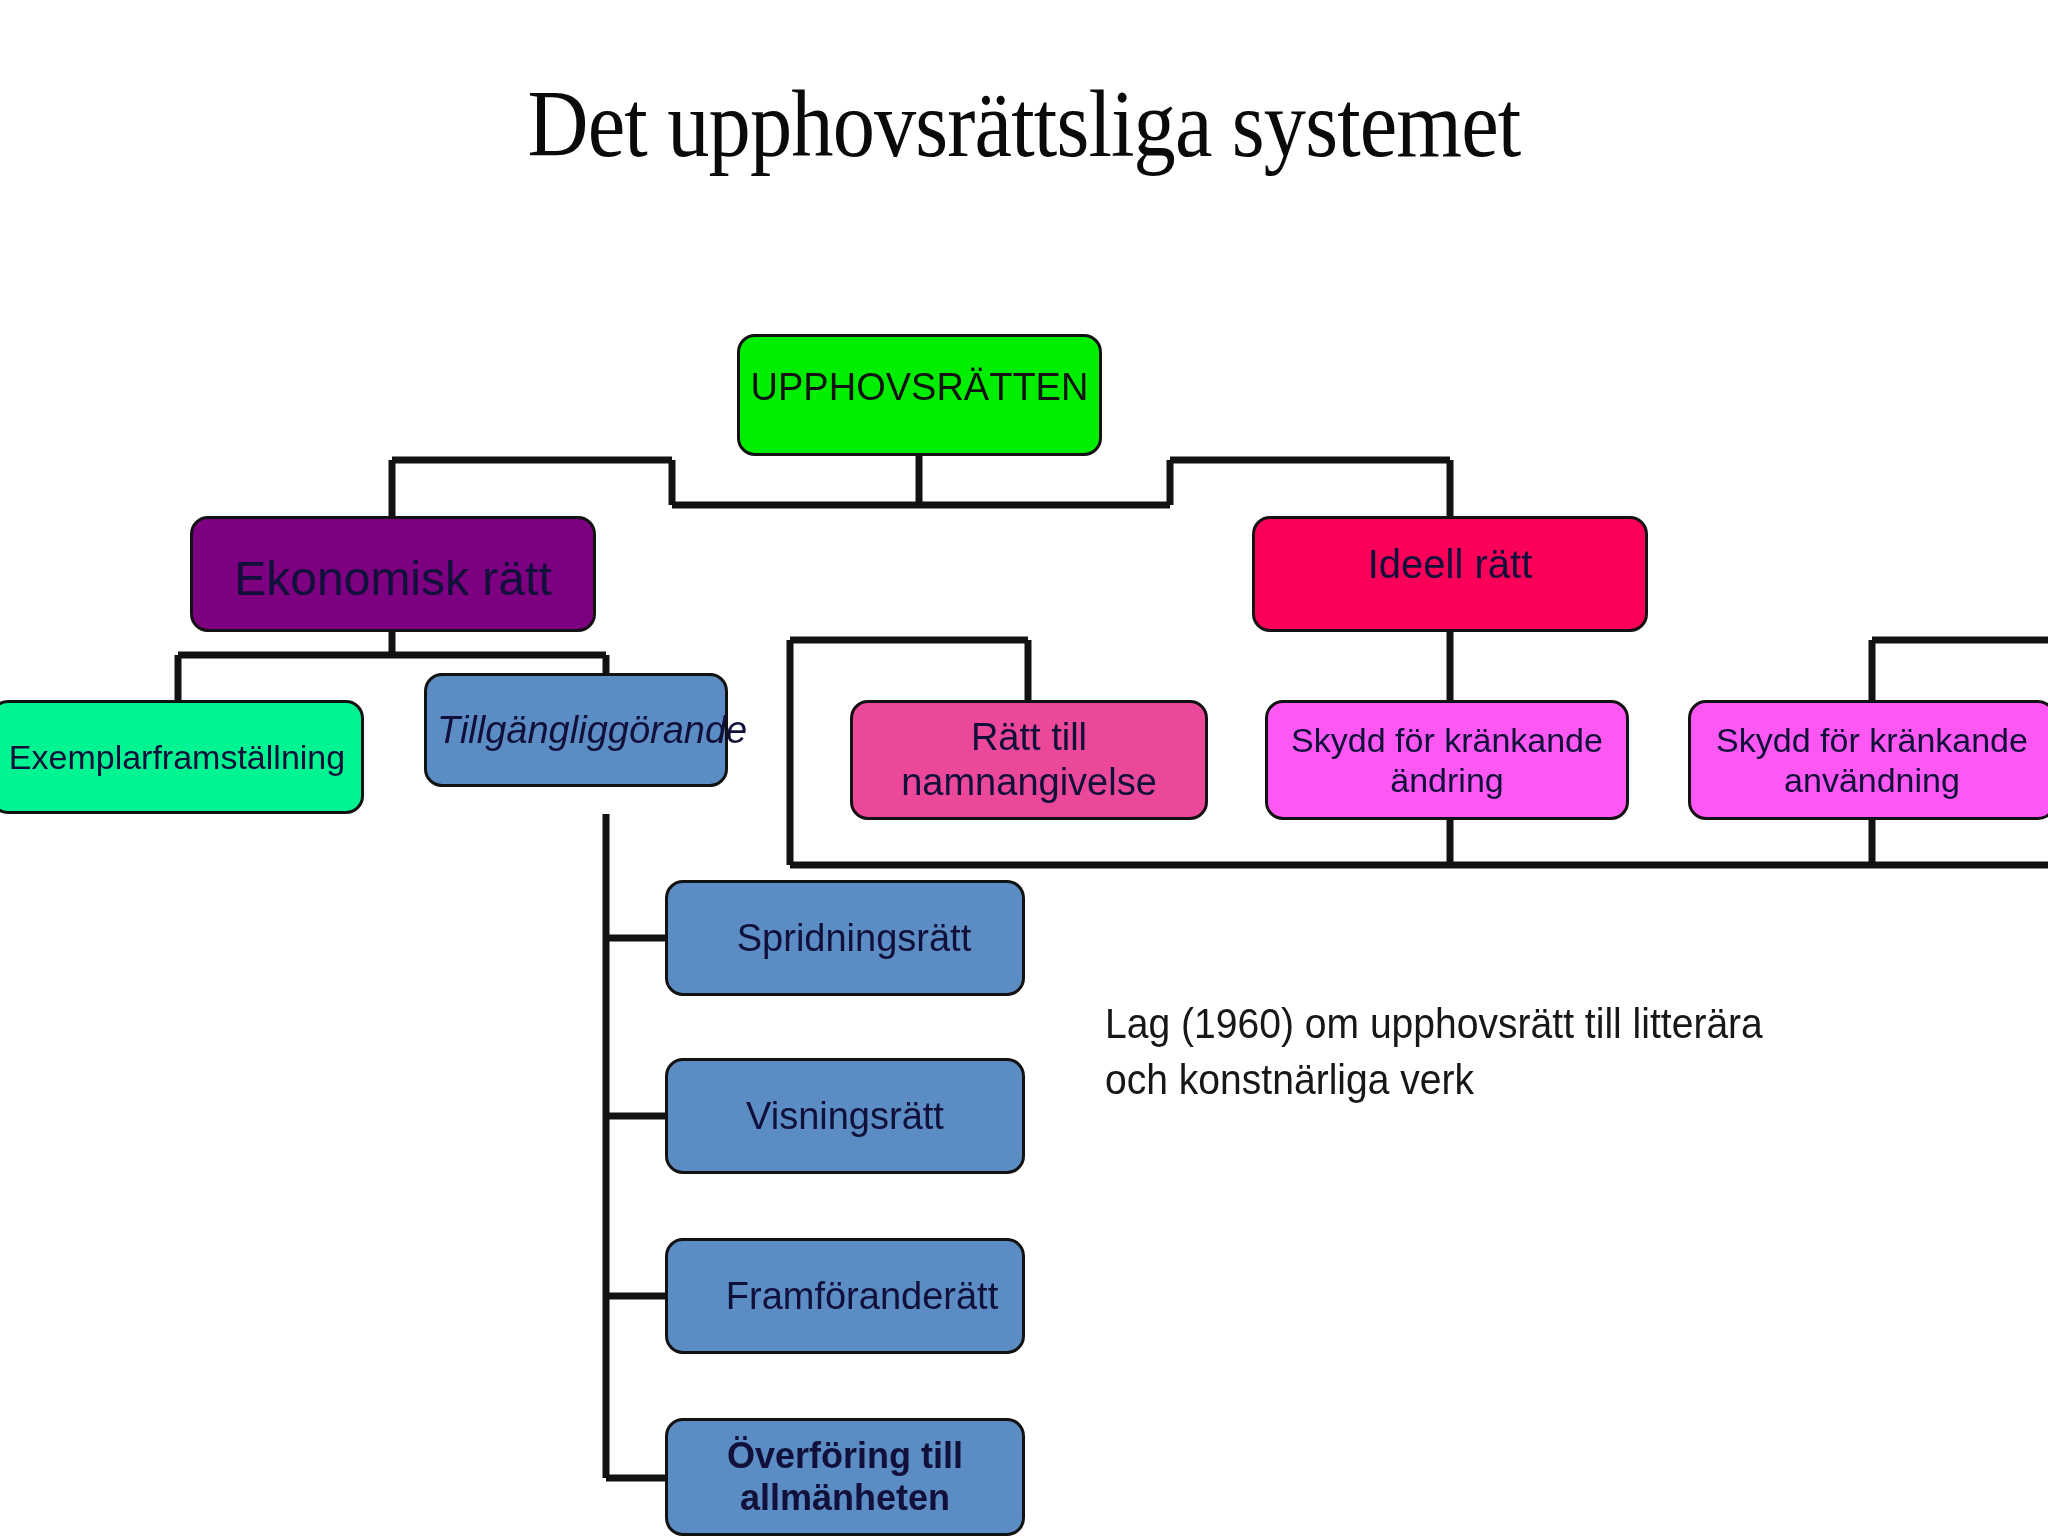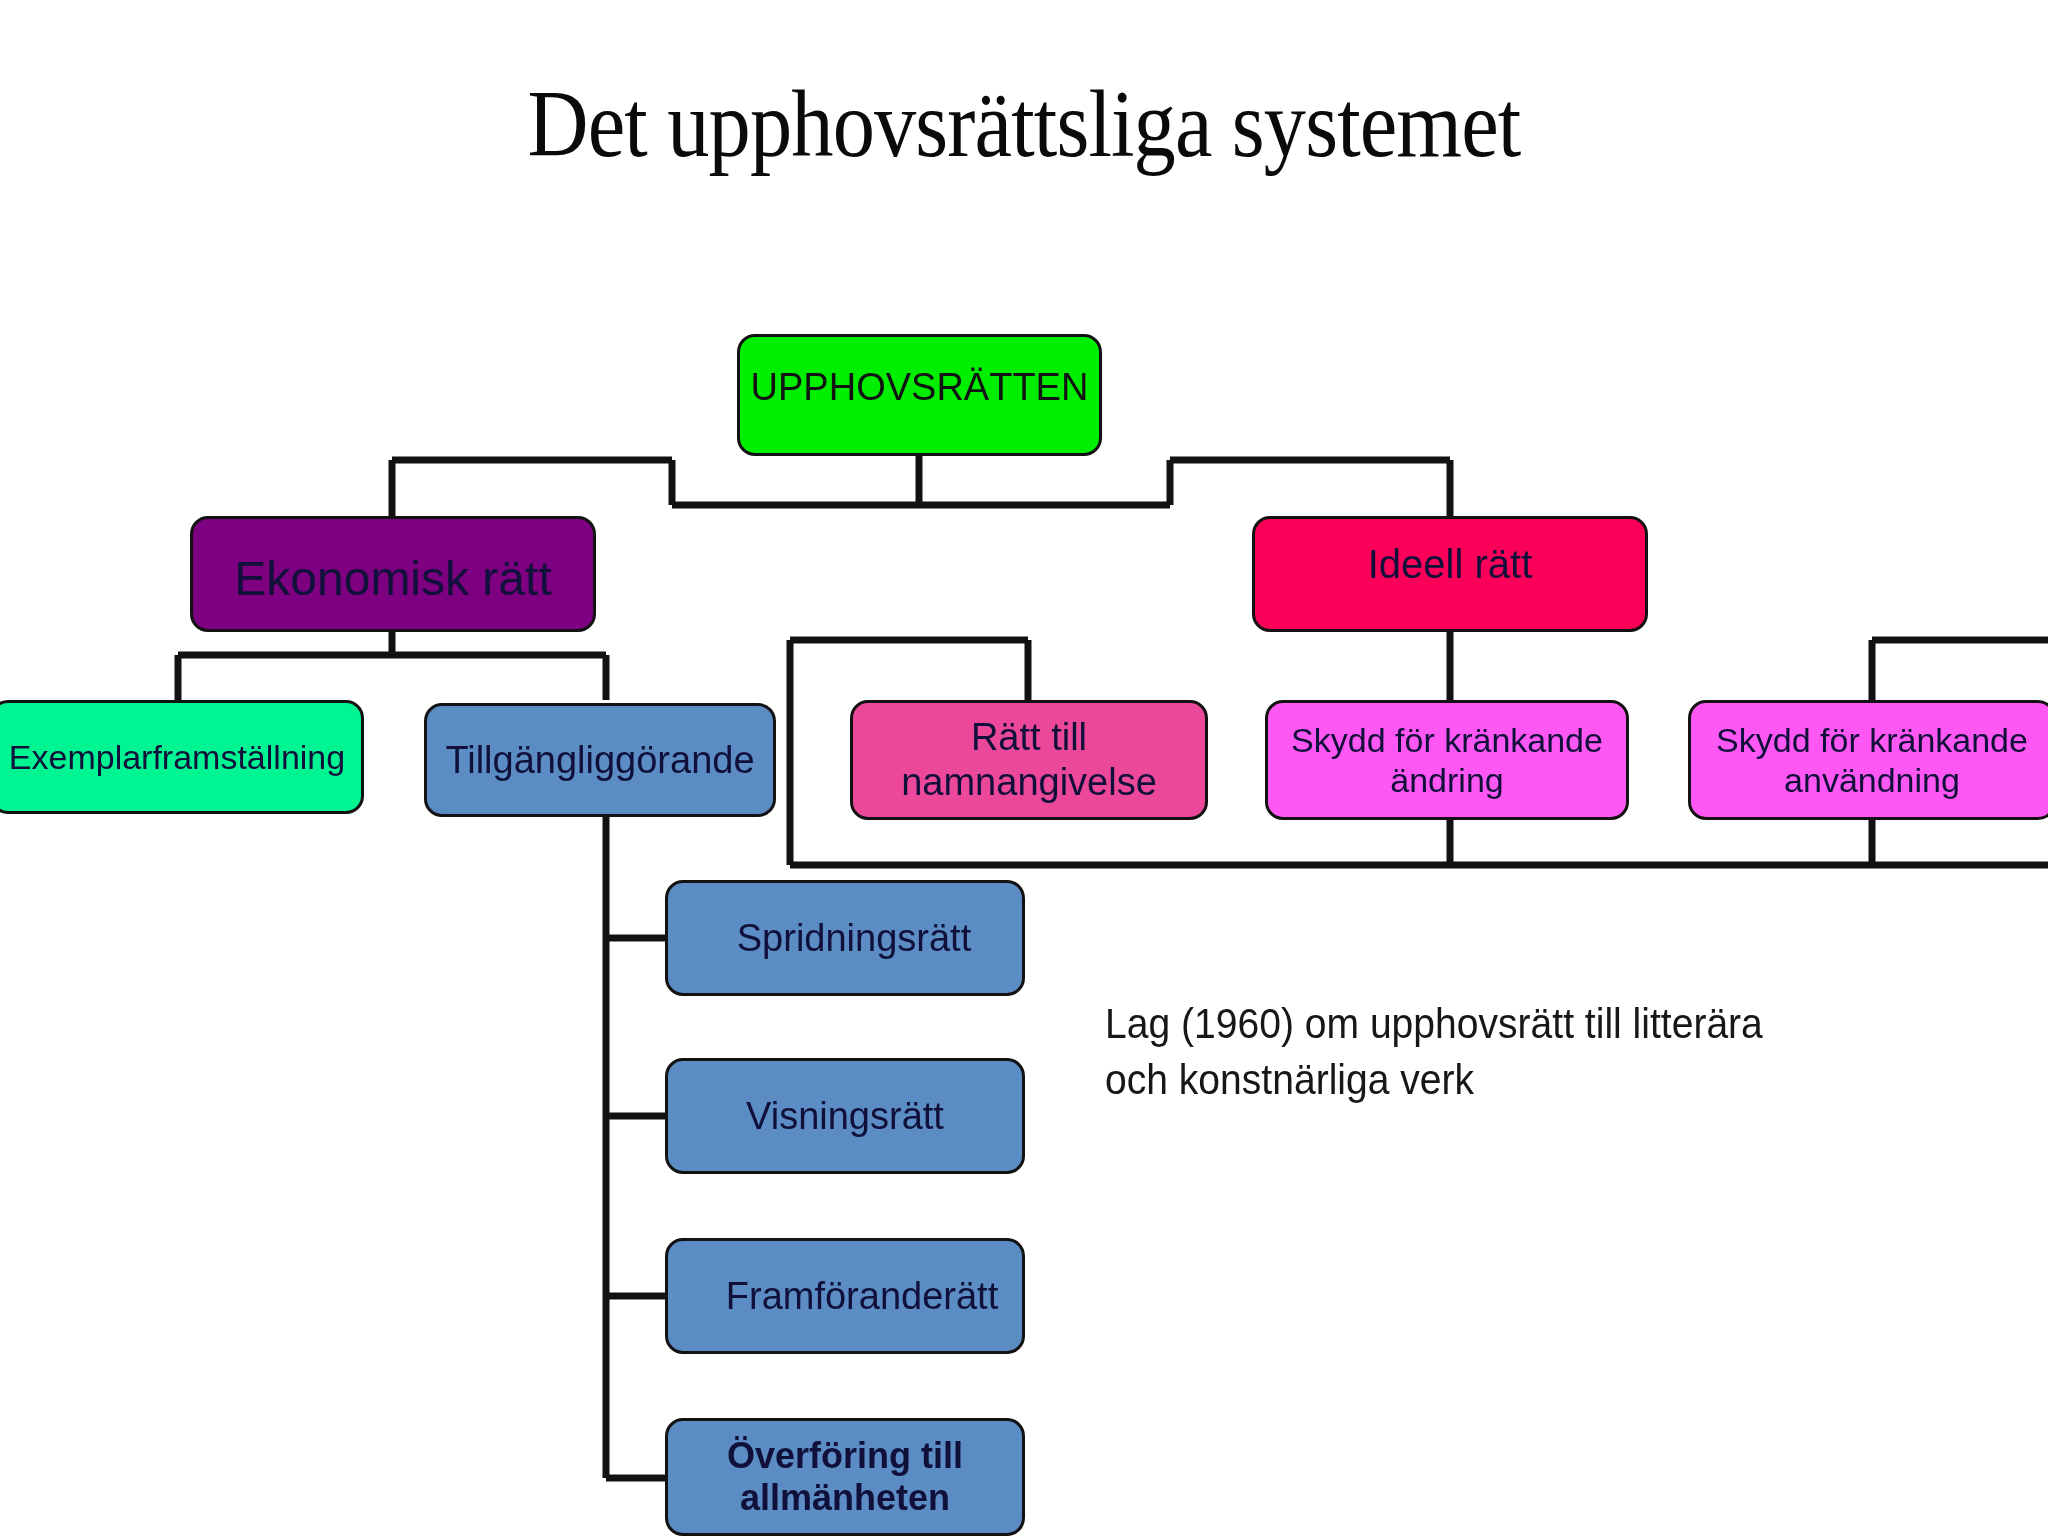--- a/index.html
+++ b/index.html
@@ -55,23 +55,24 @@
     font-size:40px;
     align-items:flex-start;padding-top:22px;
   }
   .n-exemplar{
     left:-10px;top:700px;width:374px;height:114px;
     background:#00f492;
     font-size:34px;
     border-radius:18px;
   }
   .n-tillgang{
-    left:424px;top:703px;width:352px;height:114px;
+    left:424px;top:673px;width:304px;height:114px;
     background:#5b8cc4;
     font-size:38px;
+    font-style:italic;
   }
   .n-namn{
     left:850px;top:700px;width:358px;height:120px;
     background:#ec4899;
     font-size:38px;
   }
   .n-andring{
     left:1265px;top:700px;width:364px;height:120px;
     background:#ff57f4;
     font-size:34px;

